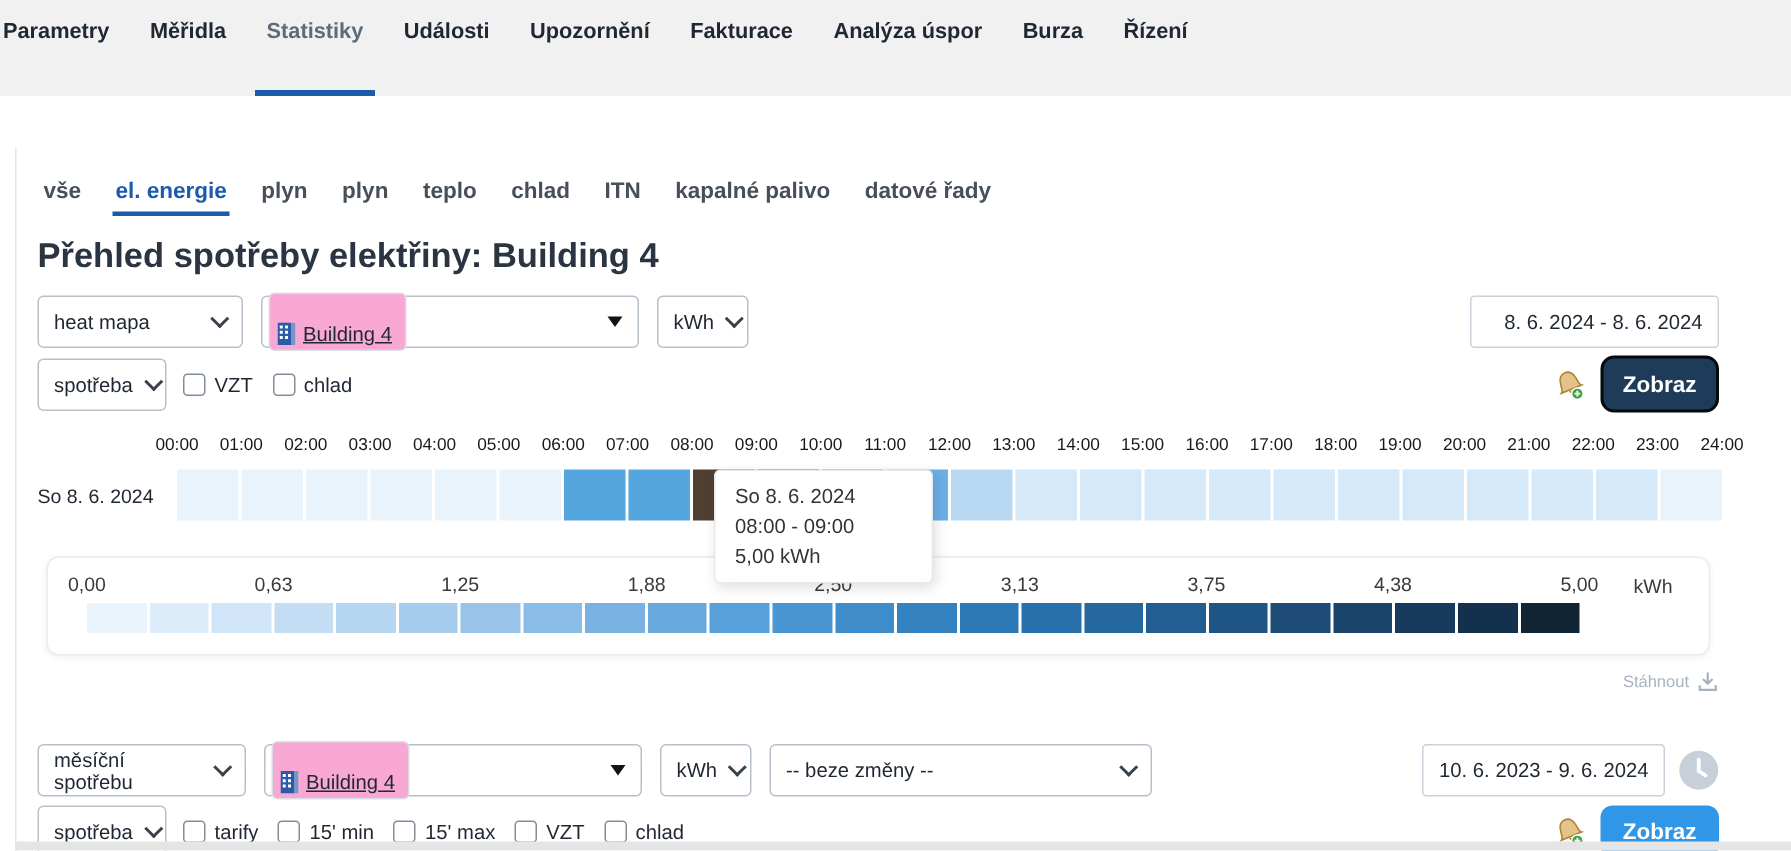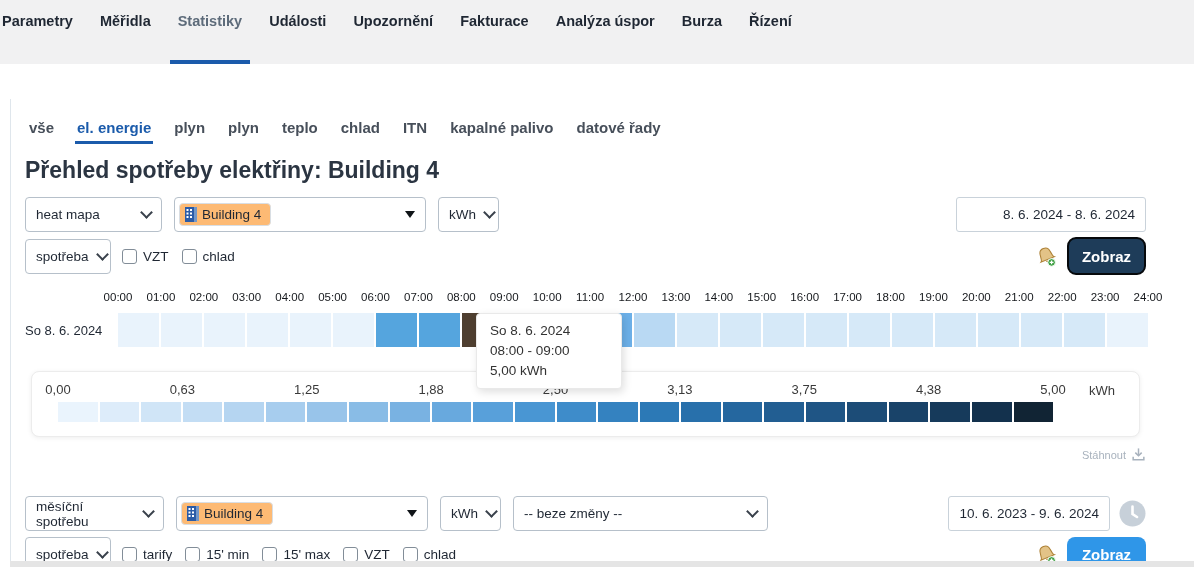--- a/index.html
+++ b/index.html
@@ -21,22 +21,22 @@
   
   .row{display:flex;align-items:center;padding:0 48px 0 14px;}
   .gap12{gap:12px;} .mt13{margin-top:13px;} .mt5{margin-top:5px;} .mt34{margin-top:34px;} .mt6{margin-top:6px;}
   .right{margin-left:auto;display:flex;align-items:center;gap:9px;}
   .sel{height:35px;box-sizing:border-box;border:1px solid #b6c0ca;border-radius:4px;background:#fff;
        display:flex;align-items:center;justify-content:space-between;padding:0 10px;
        font-size:13.5px;color:#1f2733;cursor:pointer;flex:none;}
   .chev{width:7px;height:7px;border-right:2px solid #39414b;border-bottom:2px solid #39414b;
         transform:rotate(45deg);margin:-4px 0 0 9px;flex:none;}
   .bdd{padding:0 10px 0 4px;}
-  .chip{display:flex;align-items:center;gap:5px;background:#fdba74;border:1px solid #d9dee3;
-        border-radius:4px;padding:3px 9px 3px 5px;}
+  .chip{display:flex;align-items:center;gap:5px;background:#f9a8d4;border:1px solid #d9dee3;
+        border-radius:4px;padding:19px 9px 3px 5px;text-decoration:underline;}
   .tri{width:0;height:0;border-left:5px solid transparent;border-right:5px solid transparent;
        border-top:7px solid #101418;flex:none;}
   .dateinput{height:35px;box-sizing:border-box;border:1px solid #c9d2da;border-radius:3px;
              text-align:right;padding:0 10px;font-size:13.5px;color:#1f2733;font-family:inherit;background:#fff;}
   .cbs{display:flex;gap:13px;margin-left:11px;}
   .cb{display:flex;align-items:center;gap:6px;font-size:13.5px;color:#1f2733;cursor:pointer;white-space:nowrap;}
   .cbbox{width:15px;height:15px;box-sizing:border-box;border:1px solid #828d98;border-radius:3px;background:#fff;flex:none;}
   .btn-dark{width:79px;height:38px;box-sizing:border-box;background:#1e3c59;border:2px solid #06090c;
             border-radius:9px;color:#fff;font-weight:700;font-size:15px;display:flex;align-items:center;
             justify-content:center;cursor:pointer;}
@@ -119,21 +119,21 @@
         </svg>
         <span>Building 4</span>
       </span>
       <span class="tri"></span>
     </div>
     <div class="sel" style="width:61px">
       <span>kWh</span>
       <span class="chev"></span>
     </div>
     <div class="right">
-      <input class="dateinput" style="width: 190px;" readonly="" value="8. 6. 2024 - 8. 6. 2024">
+      <input class="dateinput" style="width: 166px;" readonly="" value="8. 6. 2024 - 8. 6. 2024">
     </div>
   </div>
 
   <div class="row mt5">
     <div class="sel" style="width:86px">
       <span>spotřeba</span>
       <span class="chev"></span>
     </div>
     <div class="cbs" id="cbs1">
         <div class="cb">

